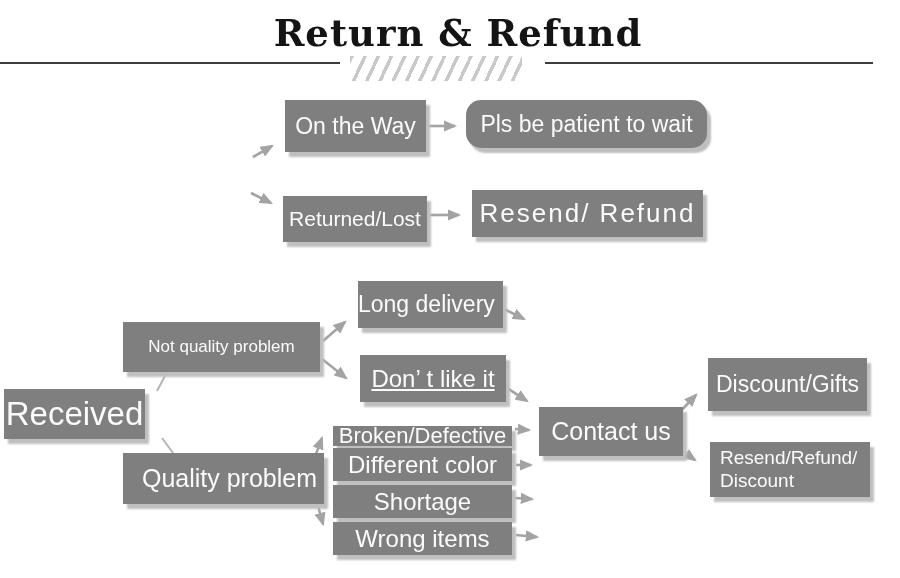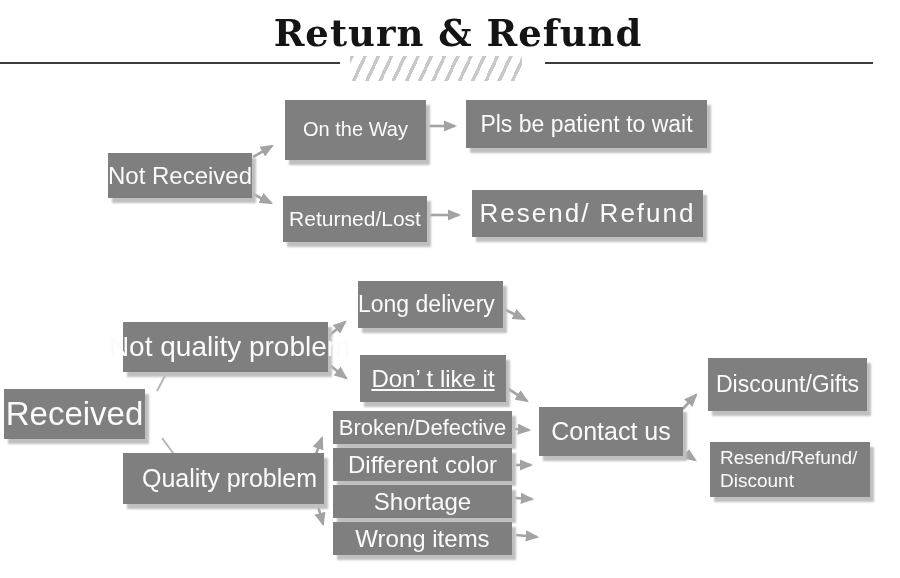--- a/index.html
+++ b/index.html
@@ -20,30 +20,30 @@
     position:absolute;left:350px;top:56px;width:172px;height:25px;
     background:repeating-linear-gradient(115deg,#c9c9c9 0 3.5px,transparent 3.5px 12px);
   }
   
   .node{
     position:absolute;background:#7f7f7f;color:#fbfbfb;
     display:flex;align-items:center;justify-content:center;text-align:center;
     box-shadow:4px 5px 2px #bfbfbf;line-height:1.08;white-space:nowrap;
   }
   #n-not-received     {left:108px;top:153px;width:144px;height:45px;font-size:24px;}
-  #n-on-the-way       {left:285px;top:100px;width:141px;height:60px;font-size:20px;}
-  #n-pls-wait         {left:466px;top:100px;width:241px;height:48px;font-size:23px;}
+  #n-on-the-way       {left:285px;top:100px;width:141px;height:52px;font-size:23px;}
+  #n-pls-wait         {left:466px;top:100px;width:241px;height:48px;font-size:23px;border-radius:15px;}
   #n-returned-lost    {left:283px;top:196px;width:144px;height:46px;font-size:21px;}
   #n-resend-refund    {left:472px;top:190px;width:231px;height:47px;font-size:26px;letter-spacing:2px;}
   #n-received         {left:4px; top:389px;width:141px;height:50px;font-size:33px;}
-  #n-not-quality      {left:123px;top:322px;width:197px;height:50px;font-size:28px;padding-left:8px;}
+  #n-not-quality      {left:123px;top:322px;width:197px;height:50px;font-size:17px;}
   #n-long-delivery    {left:358px;top:281px;width:145px;height:47px;font-size:23px;justify-content:flex-start;}
   #n-dont-like        {left:360px;top:355px;width:146px;height:47px;font-size:24px;text-decoration:underline;}
   #n-quality-problem  {left:123px;top:453px;width:189px;height:51px;font-size:25px;padding-left:12px;}
-  #n-broken-defective {left:333px;top:411px;width:179px;height:33px;font-size:22px;}
+  #n-broken-defective {left:333px;top:426px;width:179px;height:20px;font-size:22px;}
   #n-different-color  {left:333px;top:448px;width:179px;height:33px;font-size:24px;}
   #n-shortage         {left:333px;top:485px;width:179px;height:33px;font-size:24px;}
   #n-wrong-items      {left:333px;top:522px;width:179px;height:33px;font-size:24px;}
   #n-contact-us       {left:539px;top:407px;width:144px;height:49px;font-size:25px;}
   #n-discount-gifts   {left:708px;top:358px;width:159px;height:53px;font-size:23px;}
   #n-resend-discount  {left:710px;top:442px;width:160px;height:55px;font-size:19px;
                        justify-content:flex-start;text-align:left;padding-left:10px;width:150px;
                        white-space:pre-line;line-height:1.2;}
   
   #edges{position:absolute;left:0;top:0;z-index:1;pointer-events:none;}
@@ -88,21 +88,20 @@
 
     <line class="edge" x1="515" y1="429" x2="529" y2="430" marker-end="url(#ah)"></line>
     <line class="edge" x1="516" y1="465" x2="531" y2="465" marker-end="url(#ah)"></line>
     <line class="edge" x1="515" y1="498" x2="532" y2="499" marker-end="url(#ah)"></line>
     <line class="edge" x1="516" y1="535" x2="537" y2="537" marker-end="url(#ah)"></line>
 
     <line class="edge" x1="676" y1="416" x2="696" y2="395" marker-end="url(#ah)"></line>
     <line class="edge" x1="676" y1="447" x2="695" y2="460" marker-end="url(#ah)"></line>
   </svg>
 
-  <div class="node" id="n-not-received">Not Received</div>
   <div class="node" id="n-on-the-way">On the Way</div>
   <div class="node" id="n-pls-wait">Pls be patient to wait</div>
   <div class="node" id="n-returned-lost">Returned/Lost</div>
   <div class="node" id="n-resend-refund">Resend/ Refund</div>
   <div class="node" id="n-received">Received</div>
   <div class="node" id="n-not-quality">Not quality problem</div>
   <div class="node" id="n-long-delivery">Long delivery</div>
   <div class="node" id="n-dont-like">Don’ t like it</div>
   <div class="node" id="n-quality-problem">Quality problem</div>
   <div class="node" id="n-broken-defective">Broken/Defective</div>

